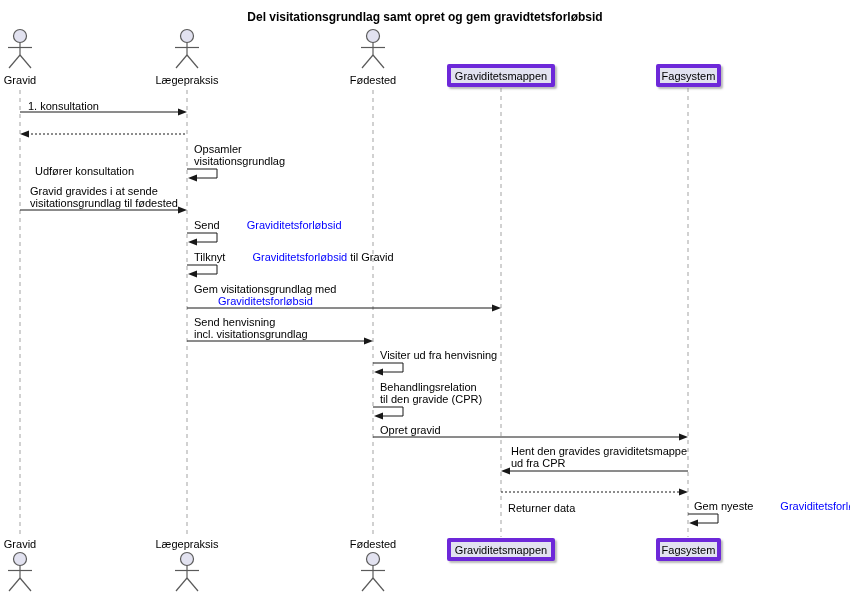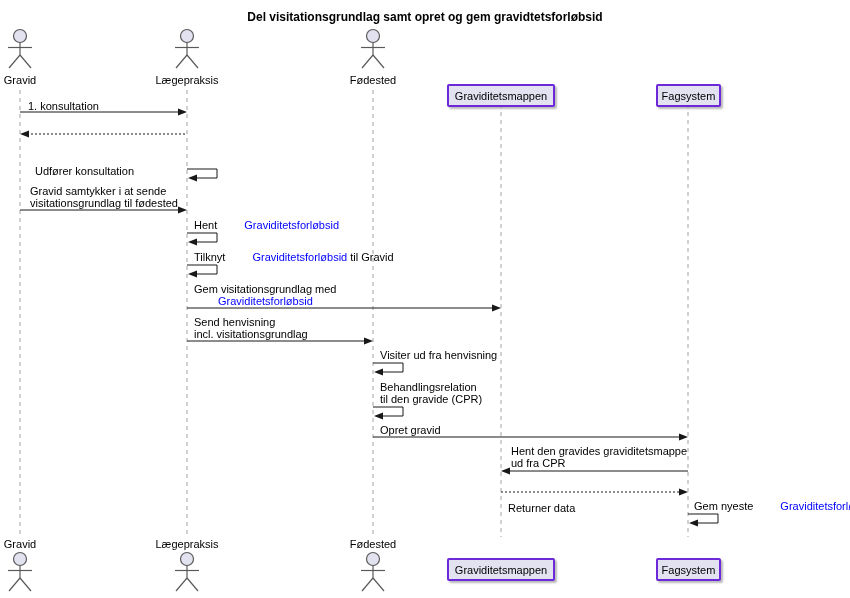--- a/index.html
+++ b/index.html
@@ -18,22 +18,22 @@
   .head{fill:#181818;stroke:none;}
   .loop{stroke:#181818;stroke-width:1;fill:none;}
   .figure line{stroke:#5a5a5a;stroke-width:1.2;}
   .figure circle{fill:#e2e2f0;stroke:#5a5a5a;stroke-width:1.2;}
   .actor-fig{position:absolute;width:34px;height:42px;}
   .actor-label{
     position:absolute;width:140px;text-align:center;font-size:11px;line-height:13px;white-space:nowrap;
   }
   .pbox{
     position:absolute;height:23px;box-sizing:border-box;background:#e2e2f0;
-    border:2px solid #6d28d9;border-radius:2px;display:flex;align-items:center;justify-content:center;
-    font-size:11px;white-space:nowrap;box-shadow:2px 2px 2px rgba(130,130,130,0.55);margin-top:20px;
+    border:4px solid #6d28d9;border-radius:2px;display:flex;align-items:center;justify-content:center;
+    font-size:11px;white-space:nowrap;box-shadow:2px 2px 2px rgba(130,130,130,0.55);
   }
   .msg{position:absolute;font-size:11px;line-height:12px;white-space:nowrap;}
   .lnk{color:#0000ff;padding-left:24px;}
 </style>
 </head>
 <body>
 
 <div id="stage">
 
   <svg class="layer" width="850" height="598">
@@ -125,26 +125,30 @@
   <div class="pbox" style="left:656px;top:64px;width:65px;">
     <span>Fagsystem</span>
   </div>
 
   <div class="msg" style="left:28px;top:100px;">
     <span>1. konsultation</span>
   </div>
   <div class="msg" style="left:35px;top:121px;margin-top:44px;">
     <span>Udfører konsultation</span>
   </div>
+  <div class="msg" style="left:194px;top:143px;">
+    <div>Opsamler</div>
+    <div>visitationsgrundlag</div>
+  </div>
   <div class="msg" style="left:30px;top:185px;">
-    <div>Gravid samtykker i at sende</div>
+    <div>Gravid gravides i at sende</div>
     <div>visitationsgrundlag til fødested</div>
   </div>
   <div class="msg" style="left:194px;top:219px;">
-    <span>Hent </span><span class="lnk">Graviditetsforløbsid</span>
+    <span>Send </span><span class="lnk">Graviditetsforløbsid</span>
   </div>
   <div class="msg" style="left:194px;top:251px;">
     <span>Tilknyt </span><span class="lnk">Graviditetsforløbsid</span><span> til Gravid</span>
   </div>
   <div class="msg" style="left:194px;top:283px;">
     <div>Gem visitationsgrundlag med</div>
     <div class="lnk">Graviditetsforløbsid</div>
   </div>
   <div class="msg" style="left:194px;top:316px;">
     <div>Send henvisning</div>

